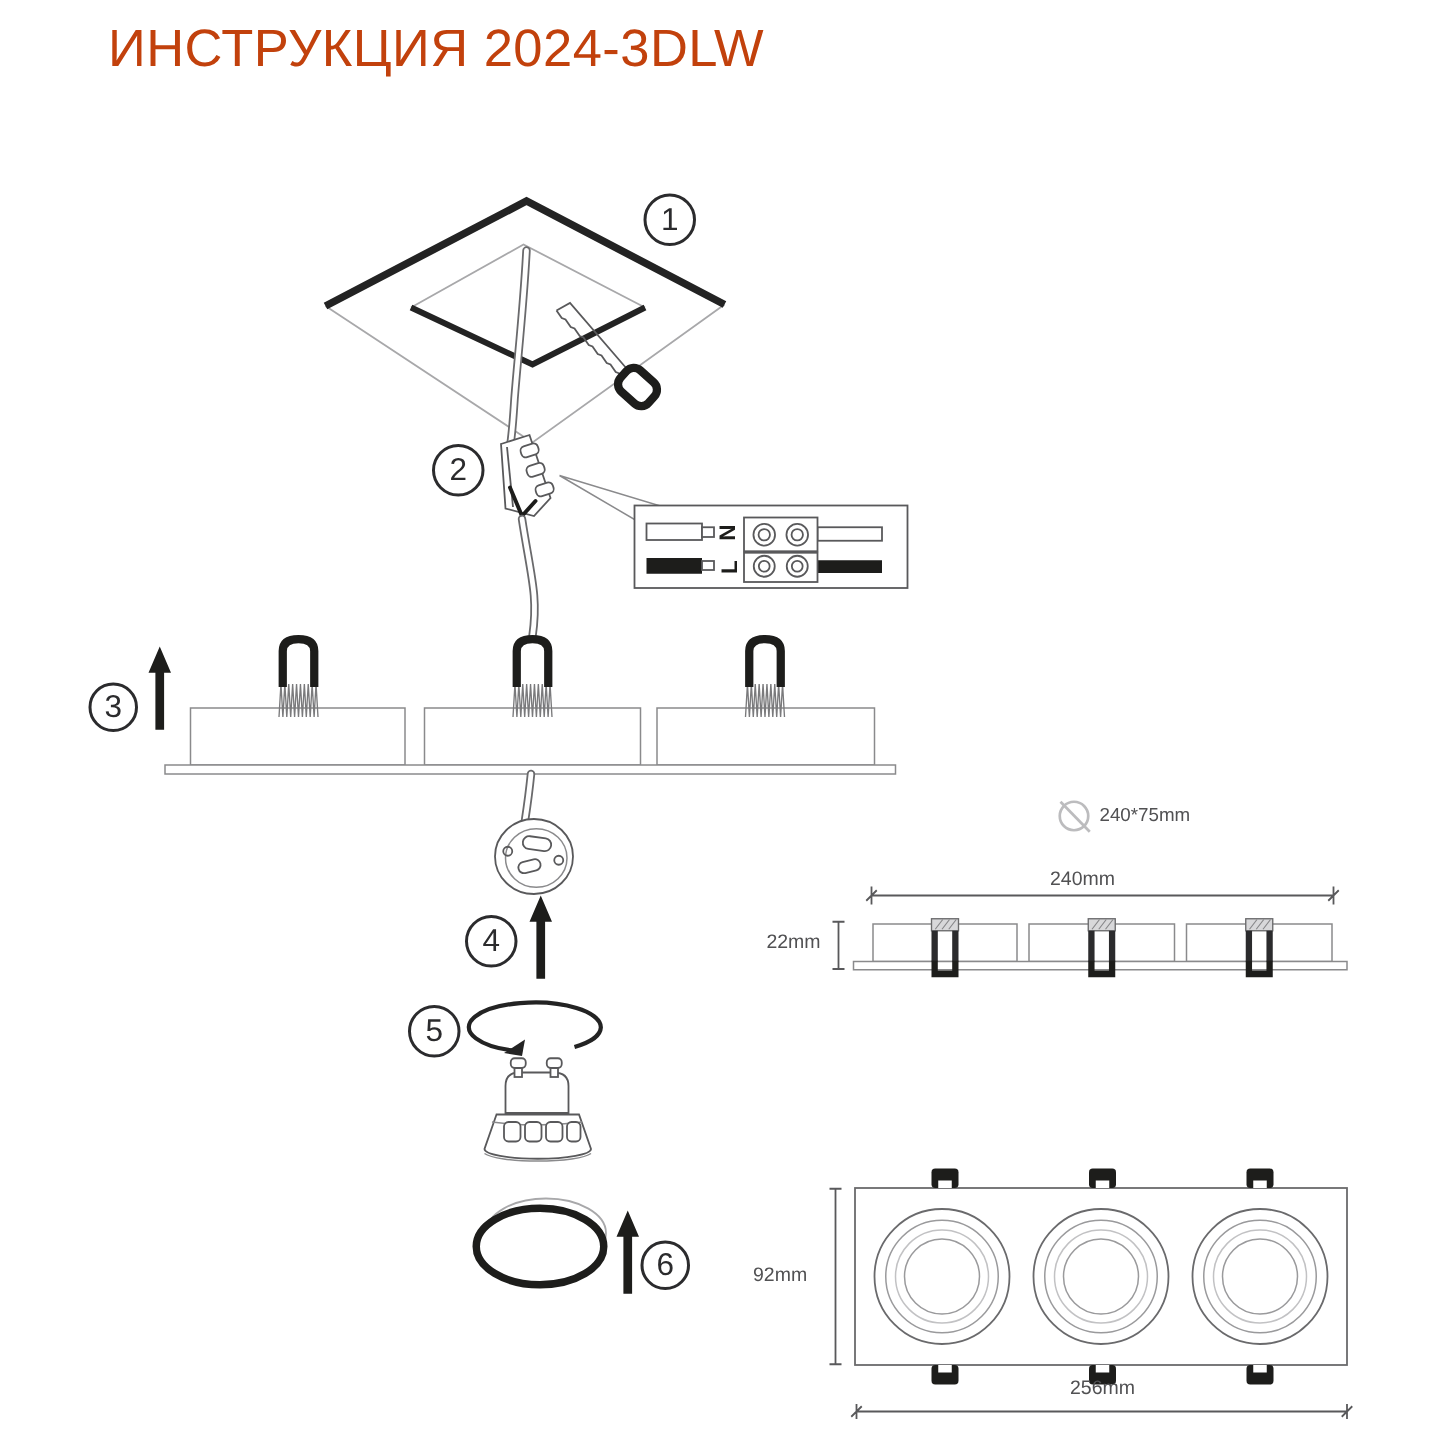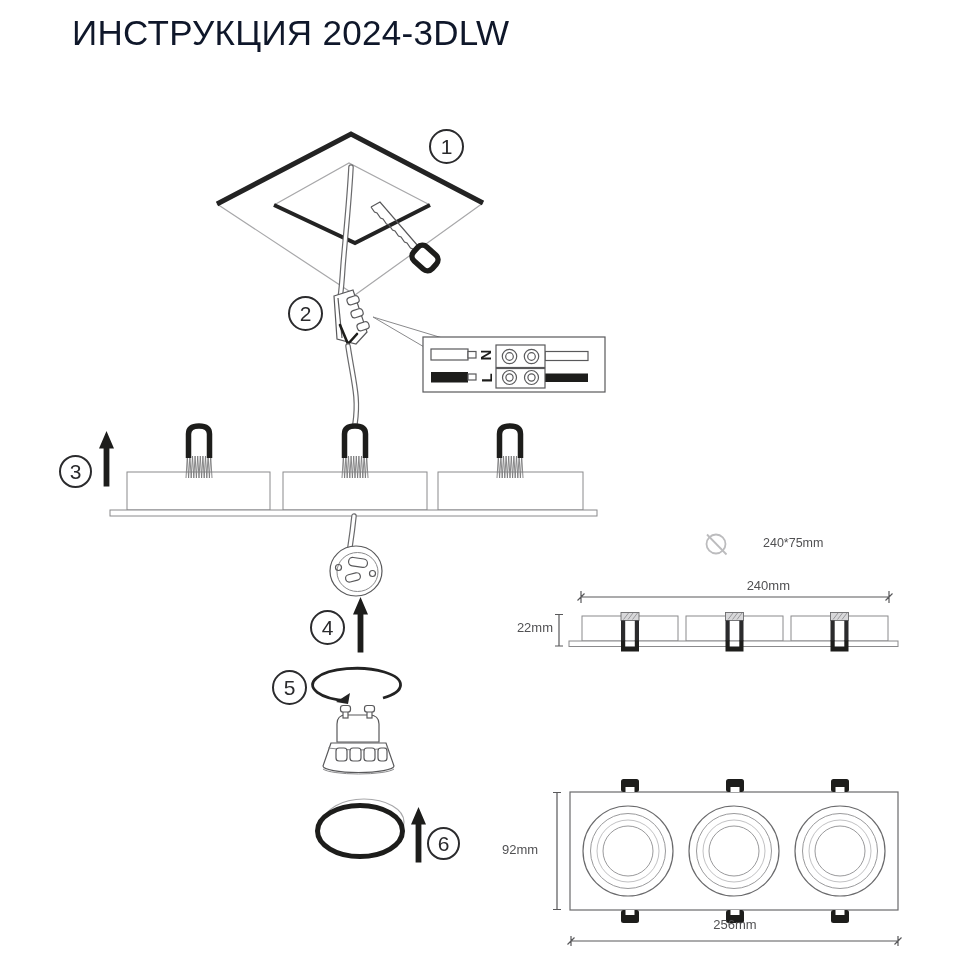--- a/index.html
+++ b/index.html
@@ -8,21 +8,21 @@
     width:970px;height:970px;
     background:#ffffff;
     font-family:"Liberation Sans","DejaVu Sans",sans-serif;
     overflow:hidden;
   }
   #artwork{position:absolute;left:0;top:0;}
   .ov{position:absolute;color:#3a3a3c;}
   #title{
     left:72px;top:13px;
     font-size:35px;letter-spacing:.3px;
-    color:#0f172a;white-space:nowrap;
+    color:#c2410c;white-space:nowrap;
   }
   .step-circle{
     width:33px;height:33px;
     border:2.2px solid #2b2b2d;border-radius:50%;
     display:flex;align-items:center;justify-content:center;
     font-size:21px;color:#2b2b2d;line-height:1;
     box-sizing:border-box;background:transparent;
   }
   #step1{left:429px;top:129px;width:35px;height:35px;}
   #step2{left:288px;top:296px;width:35px;height:35px;}
@@ -33,23 +33,23 @@
   .term-label{
     font-size:15px;font-weight:700;color:#1d1d1b;
     width:18px;height:18px;display:flex;align-items:center;justify-content:center;
     transform:rotate(-90deg);
   }
   #nlabel{left:476px;top:346px;}
   #llabel{left:477px;top:369px;}
   .dim{
     font-size:13px;color:#515153;white-space:nowrap;
   }
-  #dim-cutout{left:733px;top:536px;width:110px;font-size:12.5px;margin-left:30px;}
-  #dim240{left:700px;top:578px;width:90px;text-align:right;}
-  #dim22{left:505px;top:620px;width:48px;text-align:right;}
+  #dim-cutout{left:733px;top:536px;width:110px;font-size:12.5px;}
+  #dim240{left:700px;top:578px;width:90px;text-align:left;}
+  #dim22{left:505px;top:620px;width:48px;text-align:center;}
   #dim92{left:502px;top:842px;width:50px;text-align:left;}
   #dim256{left:690px;top:917px;width:90px;text-align:center;}
 
   .thickline{stroke:#232323;fill:none;}
   .thinline{stroke:#a8a8aa;stroke-width:1.2;fill:none;}
   .line{stroke:#59595b;stroke-width:1.2;fill:none;}
   .softline{stroke:#8a8a8c;stroke-width:1;fill:none;}
   .whitefill{fill:#ffffff;}
   .ink{fill:#1d1d1b;}
   .tube-o{stroke:#6a6a6c;stroke-width:5.6;fill:none;stroke-linecap:round;}

